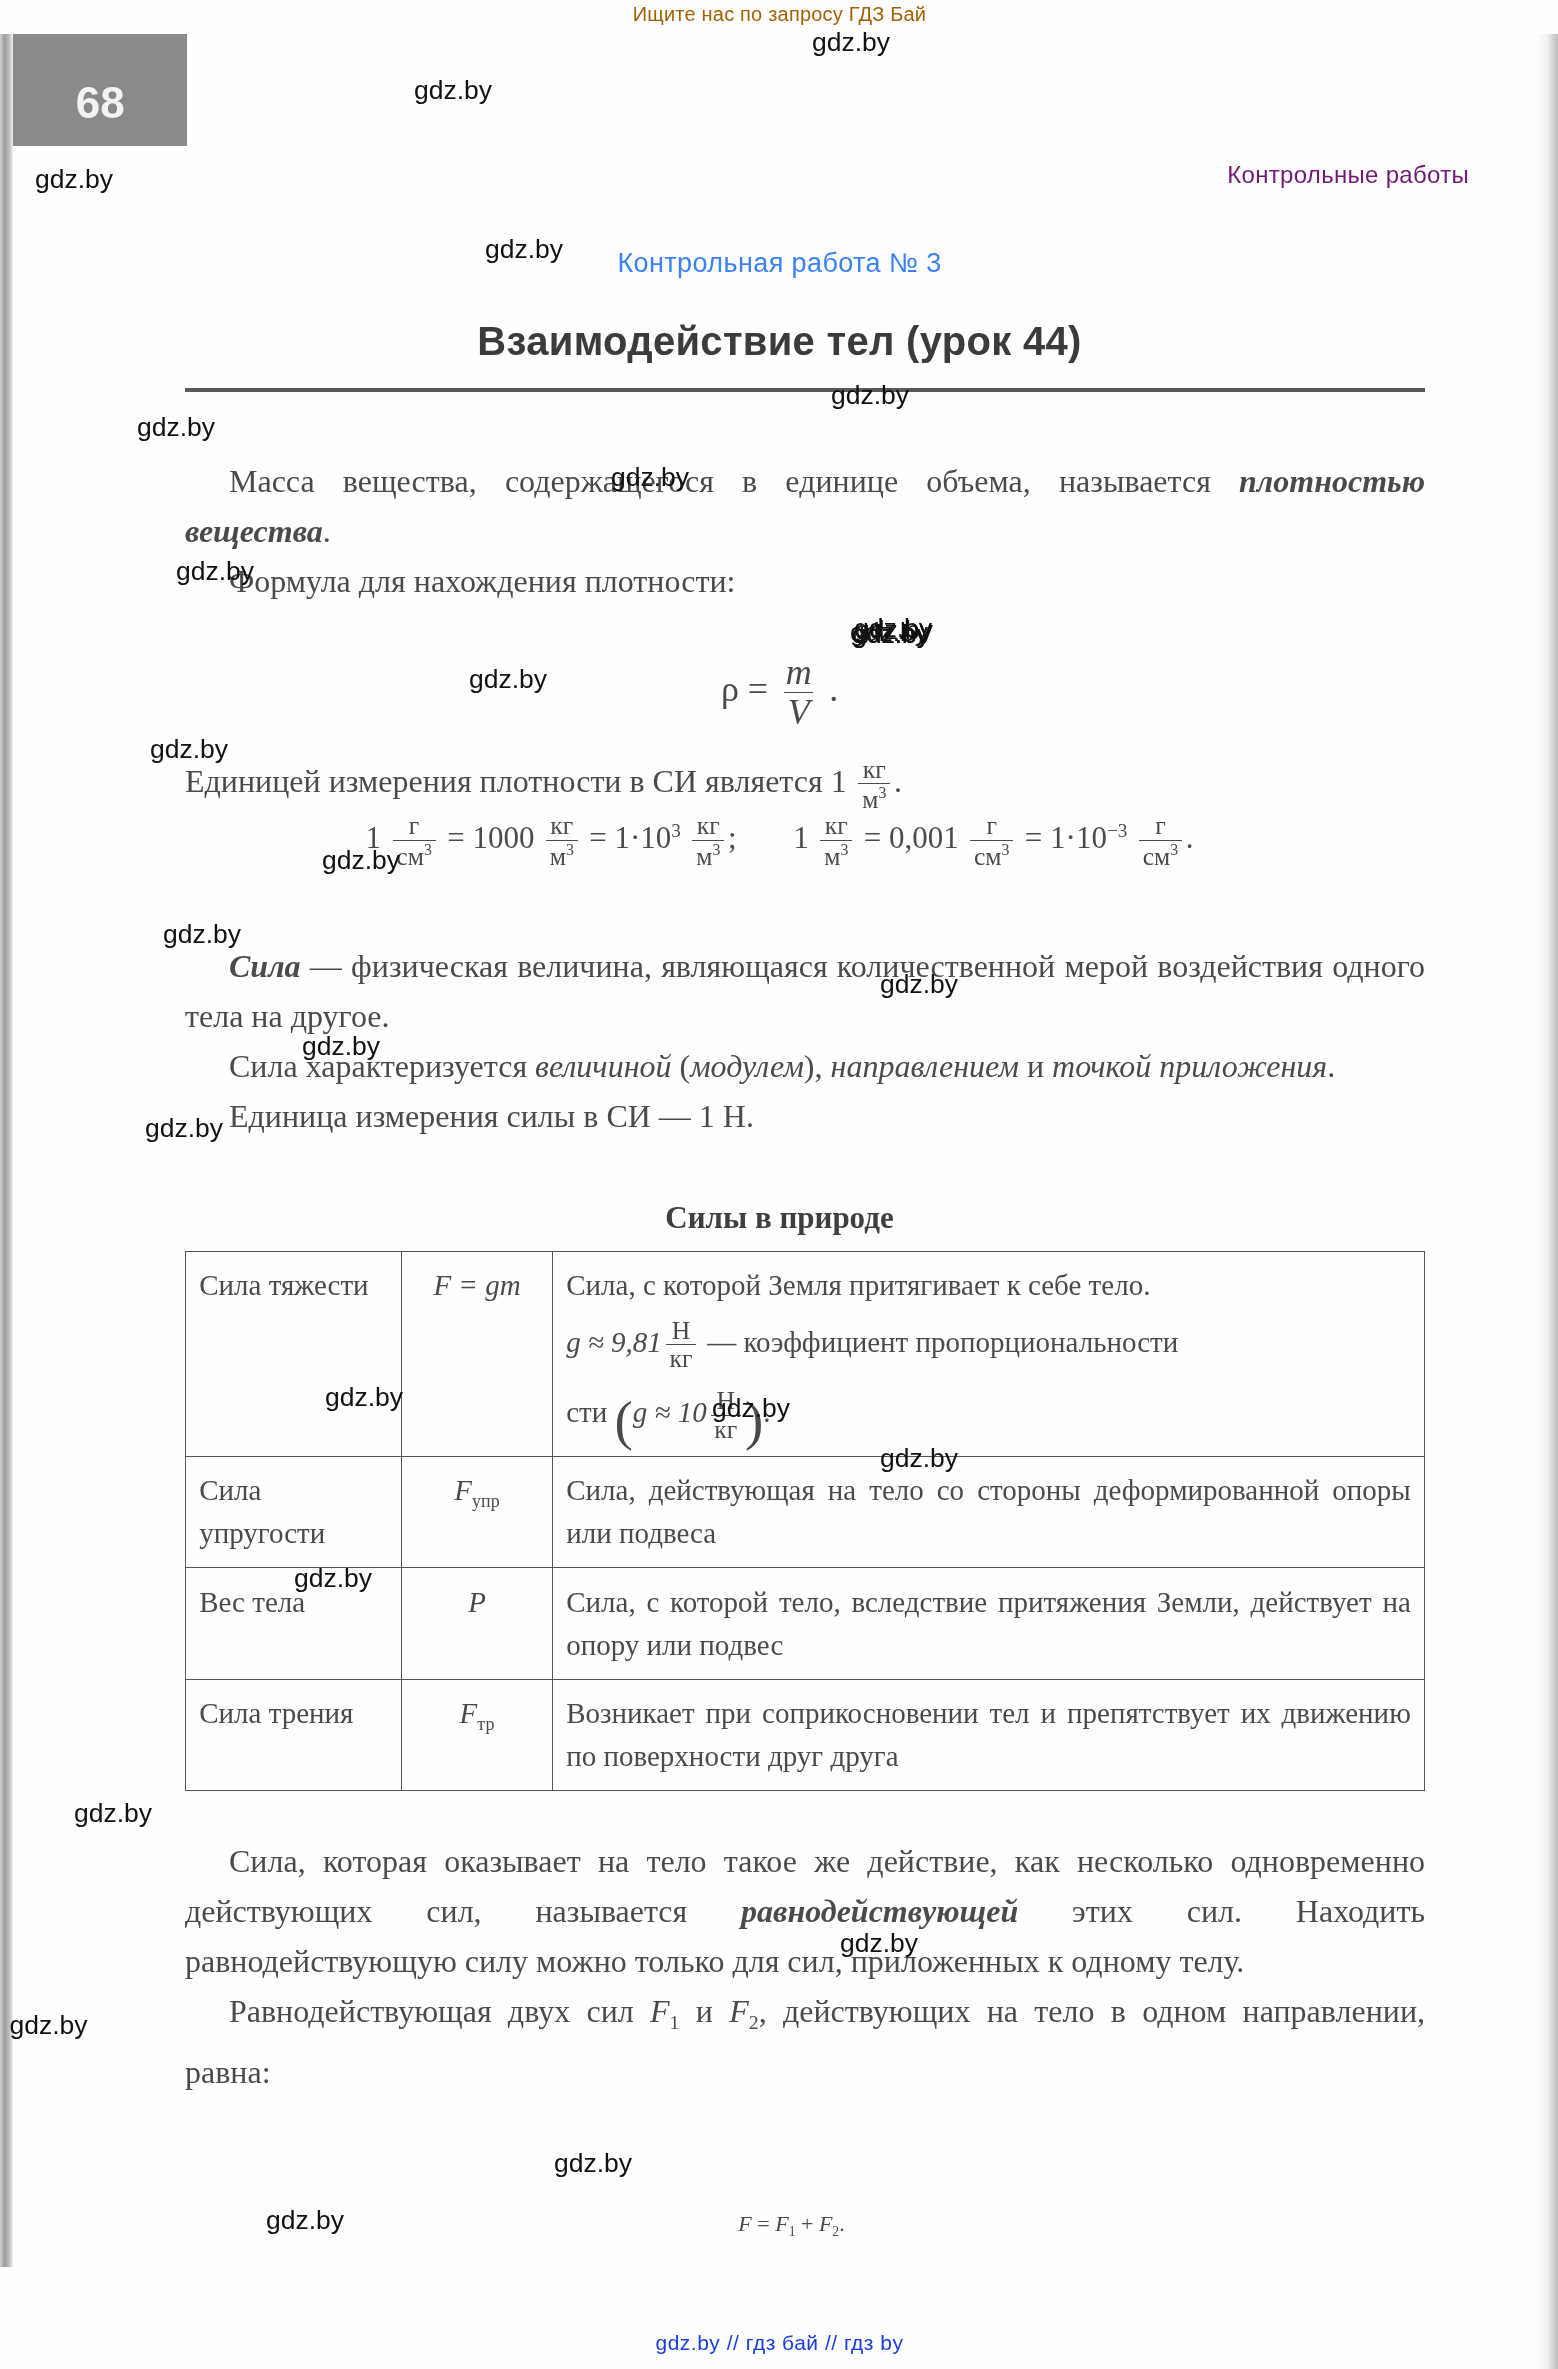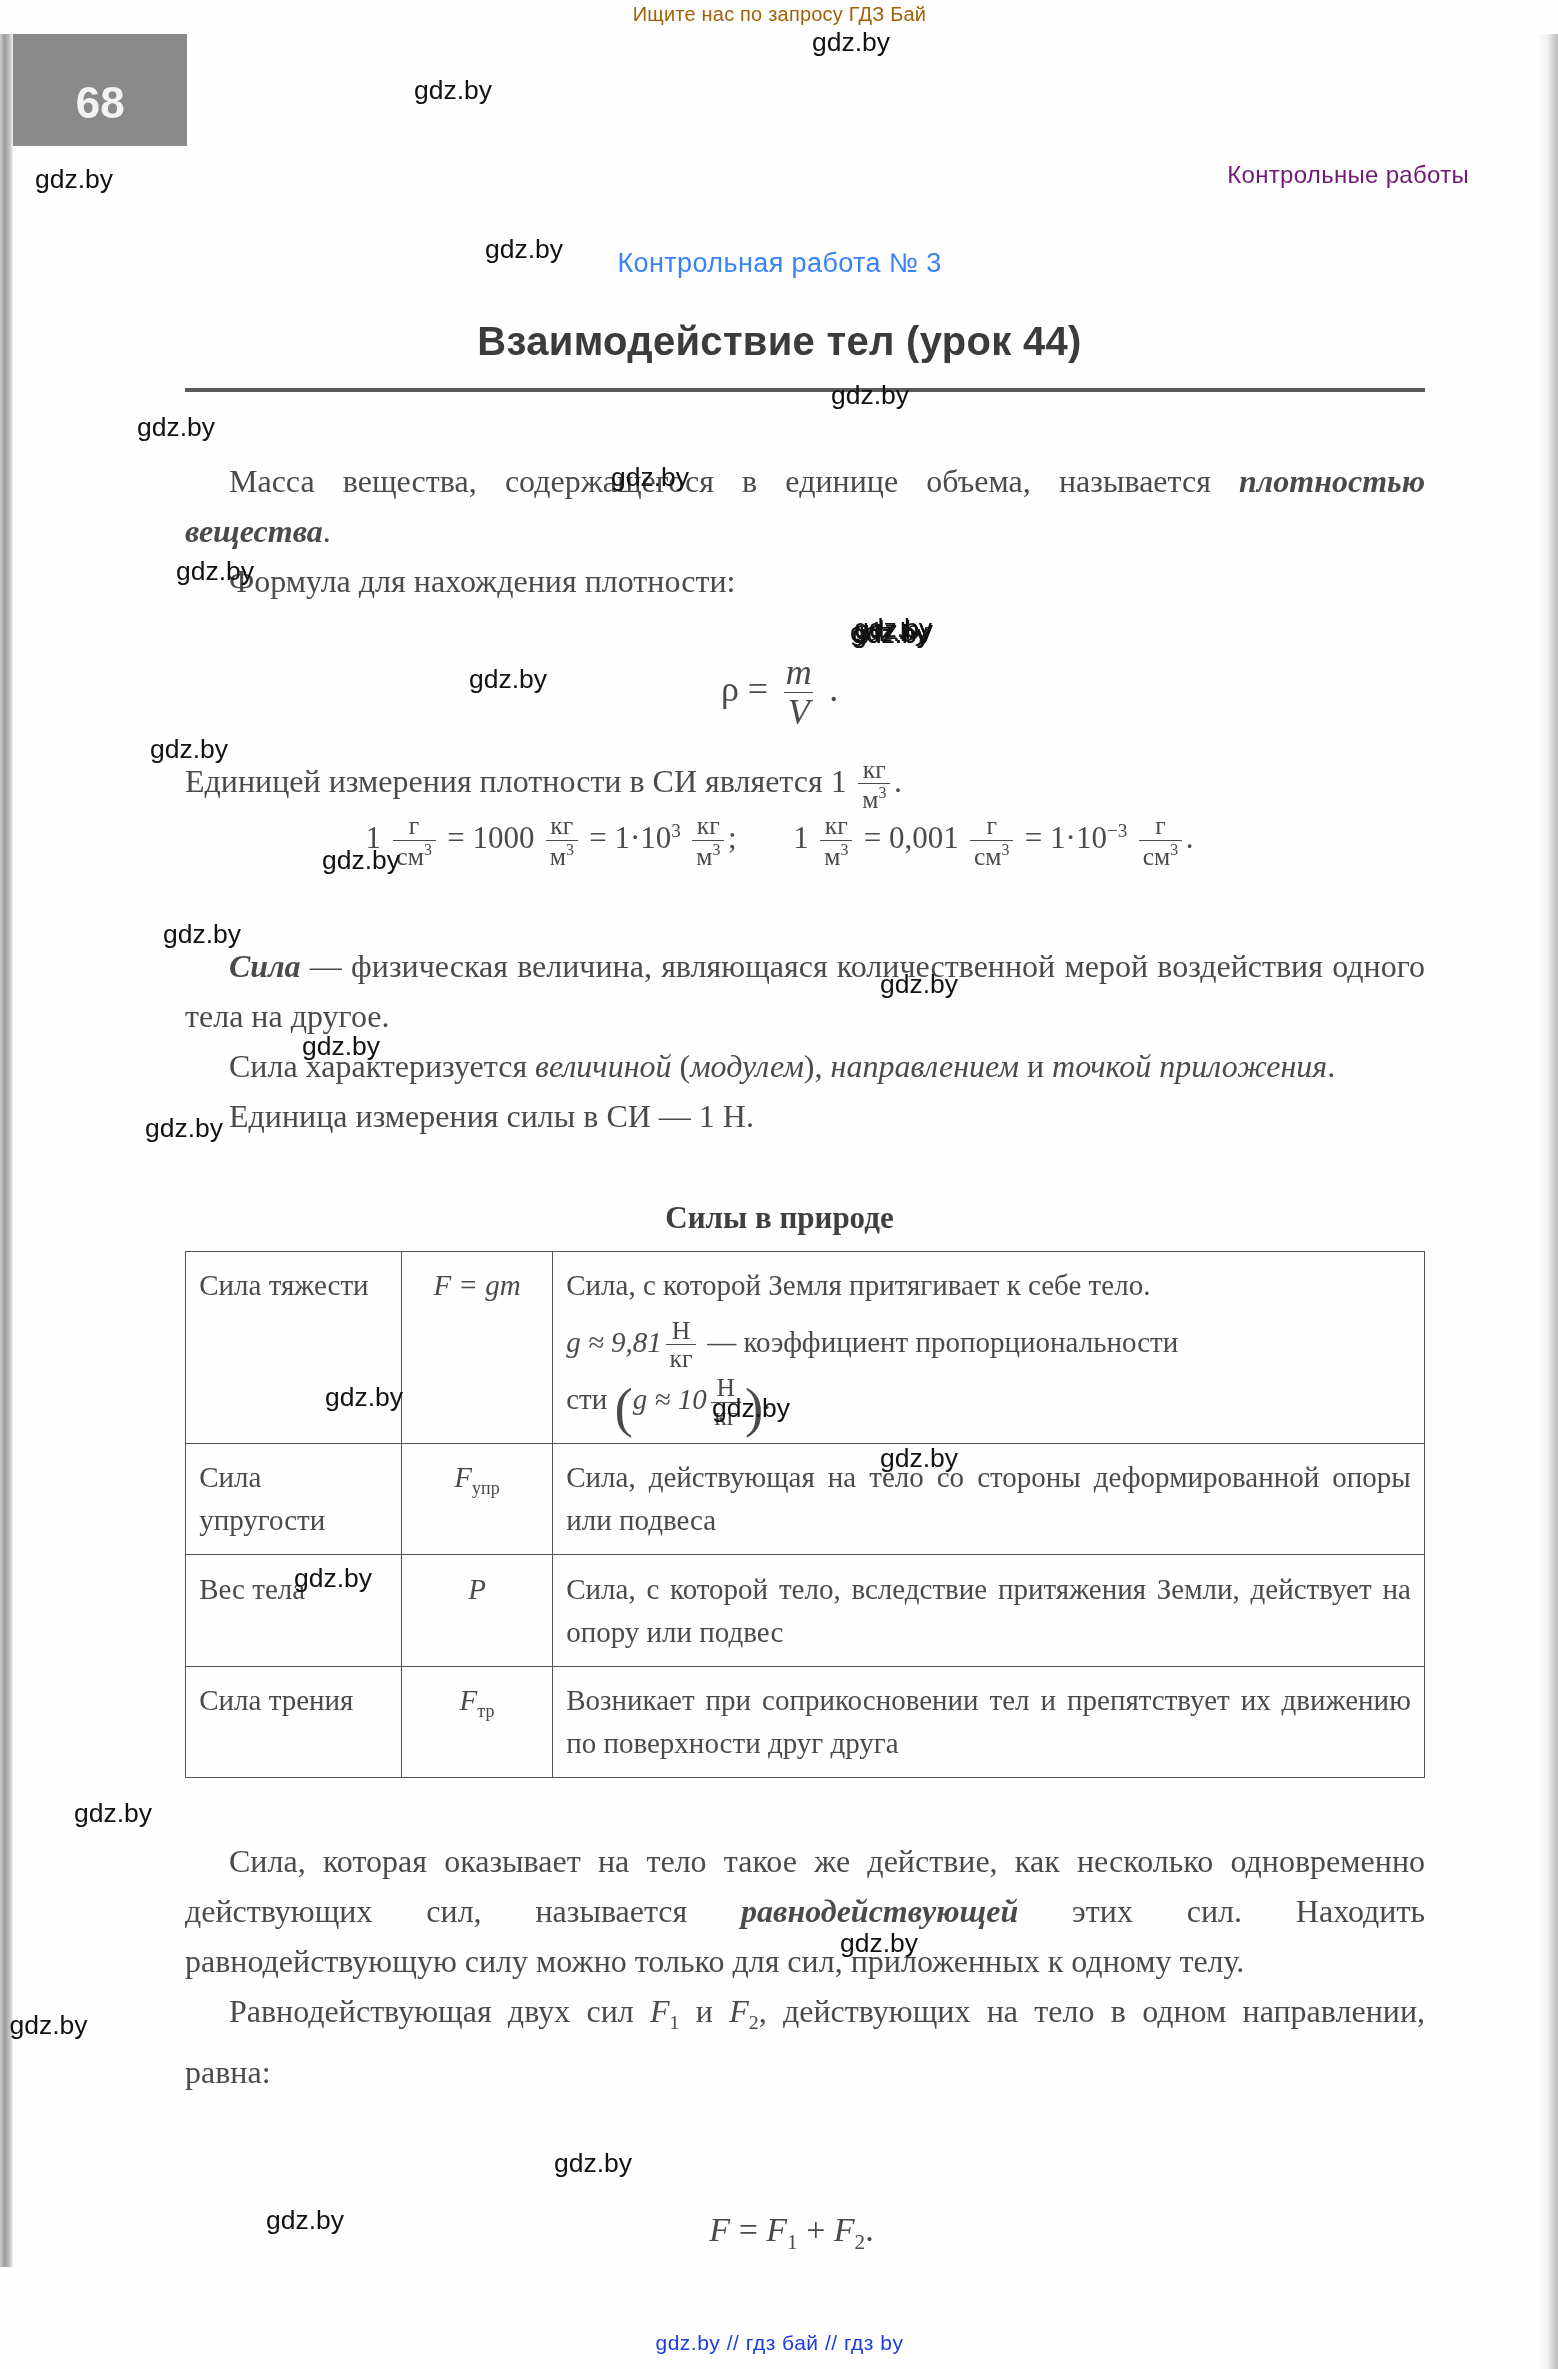--- a/index.html
+++ b/index.html
@@ -267,21 +267,21 @@
         <td class="c-name">Сила тяжести</td>
         <td class="c-sym">F = gm</td>
         <td class="c-desc">
           <div>Сила, с которой Земля притягивает к себе тело.</div>
           <div style="margin-top:9.5px;">
             <span class="mathi">g ≈ 9,81</span><span class="frac sm">
                 <span class="num">Н</span>
                 <span class="den">кг</span>
               </span><span> — коэффициент пропорциональности</span>
           </div>
-          <div style="margin-top:1px;">
+          <div style="margin-top:14px;">
             <span>сти</span>
             <span style="font-size:55px; vertical-align:-17px;">(</span><span class="mathi">g ≈ 10</span><span class="frac sm">
                 <span class="num">Н</span>
                 <span class="den">кг</span>
               </span><span style="font-size:55px; vertical-align:-17px;">)</span><span>.</span>
           </div>
         </td>
       </tr>
 
       <tr>
@@ -306,21 +306,21 @@
 
   <div class="body-col" style="top:1836px;">
     <p>
       <span>Сила, которая оказывает на тело такое же действие, как несколько одновременно действующих сил, называется </span><span class="bit">равнодействующей</span><span> этих сил. Находить равнодействующую силу можно только для сил, приложенных к одному телу.</span>
     </p>
     <p>
       <span>Равнодействующая двух сил </span><span class="mathi">F</span><sub class="sb">1</sub><span> и </span><span class="mathi">F</span><sub class="sb">2</sub><span>, действующих на тело в одном направлении, равна:</span>
     </p>
   </div>
 
-  <div class="formula-center" style="top:2211px; font-size:34px;padding-left:24px;">
+  <div class="formula-center" style="top:2211px; font-size:22px;padding-left:24px;">
     <span class="mathi">F</span>
     <span>=</span>
     <span class="mathi">F</span><sub class="sb">1</sub>
     <span>+</span>
     <span class="mathi">F</span><sub class="sb">2</sub><span>.</span>
   </div>
 
   <div id="footer">gdz.by  //  гдз бай  //  гдз by</div>
 
   <div id="watermark-layer">

